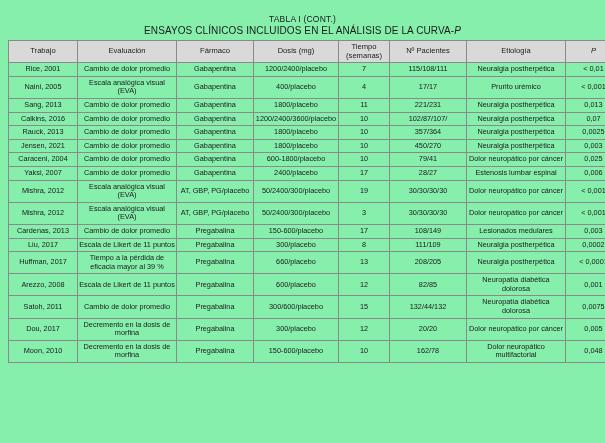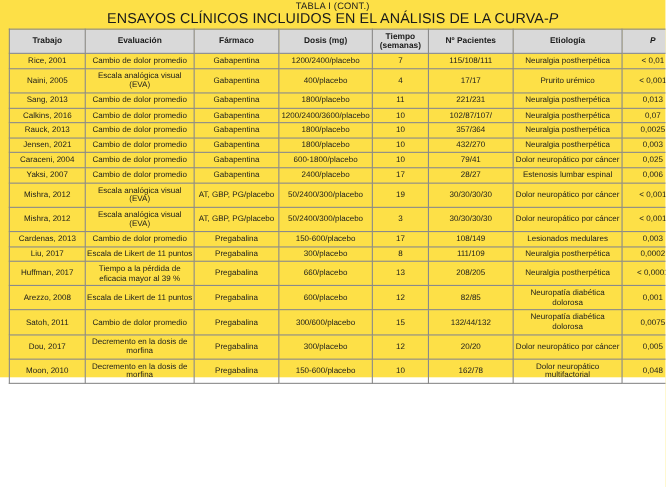--- a/index.html
+++ b/index.html
@@ -9,36 +9,36 @@
   }
   body {
     width: 605px;
     height: 443px;
     font-family: "Liberation Sans", sans-serif;
     color: #1a1a1a;
     overflow: hidden;
   }
   .page {
     width: 605px;
-    height: 343px;
+    height: 443px;
     box-sizing: border-box;
-    padding: 0 8px 0 8px;
-    background: #fde047;
+    padding: 14px 8px 0 8px;
+    background: #86efac;
   }
   .title-block {
     text-align: center;
     margin: 0 0 4px 0;
   }
   .table-label {
     font-size: 8.5px;
     letter-spacing: 0.2px;
     line-height: 11px;
   }
   .table-caption {
-    font-size: 13px;
+    font-size: 10px;
     letter-spacing: 0.1px;
     line-height: 11px;
   }
   .table-caption i {
     font-style: italic;
   }
   table.data {
     border-collapse: collapse;
     width: 589px;
     margin: 0 auto;
@@ -49,21 +49,21 @@
     font-size: 7.3px;
     line-height: 8.6px;
     text-align: center;
     vertical-align: middle;
     padding: 2px 1px;
     word-wrap: break-word;
     color: #1a1a1a;
   }
   table.data thead th {
     background: #d9d9d9;
-    font-weight: bold;
+    font-weight: normal;
     font-size: 7.6px;
     height: 17px;
     padding: 2px 1px;
   }
   table.data thead th i {
     font-style: italic;
   }
   td.c-study   { width: 66px; }
   td.c-eval    { width: 96px; }
   td.c-drug    { width: 74px; margin-left: 44px; }
@@ -155,21 +155,21 @@
           <td class="c-pat">357/364</td>
           <td class="c-etio">Neuralgia postherpética</td>
           <td class="c-p">0,0025</td>
         </tr>
         <tr>
           <td class="c-study">Jensen, 2021</td>
           <td class="c-eval">Cambio de dolor promedio</td>
           <td class="c-drug">Gabapentina</td>
           <td class="c-dose">1800/placebo</td>
           <td class="c-time">10</td>
-          <td class="c-pat">432/270</td>
+          <td class="c-pat">450/270</td>
           <td class="c-etio">Neuralgia postherpética</td>
           <td class="c-p">0,003</td>
         </tr>
         <tr>
           <td class="c-study">Caraceni, 2004</td>
           <td class="c-eval">Cambio de dolor promedio</td>
           <td class="c-drug">Gabapentina</td>
           <td class="c-dose">600-1800/placebo</td>
           <td class="c-time">10</td>
           <td class="c-pat">79/41</td>

